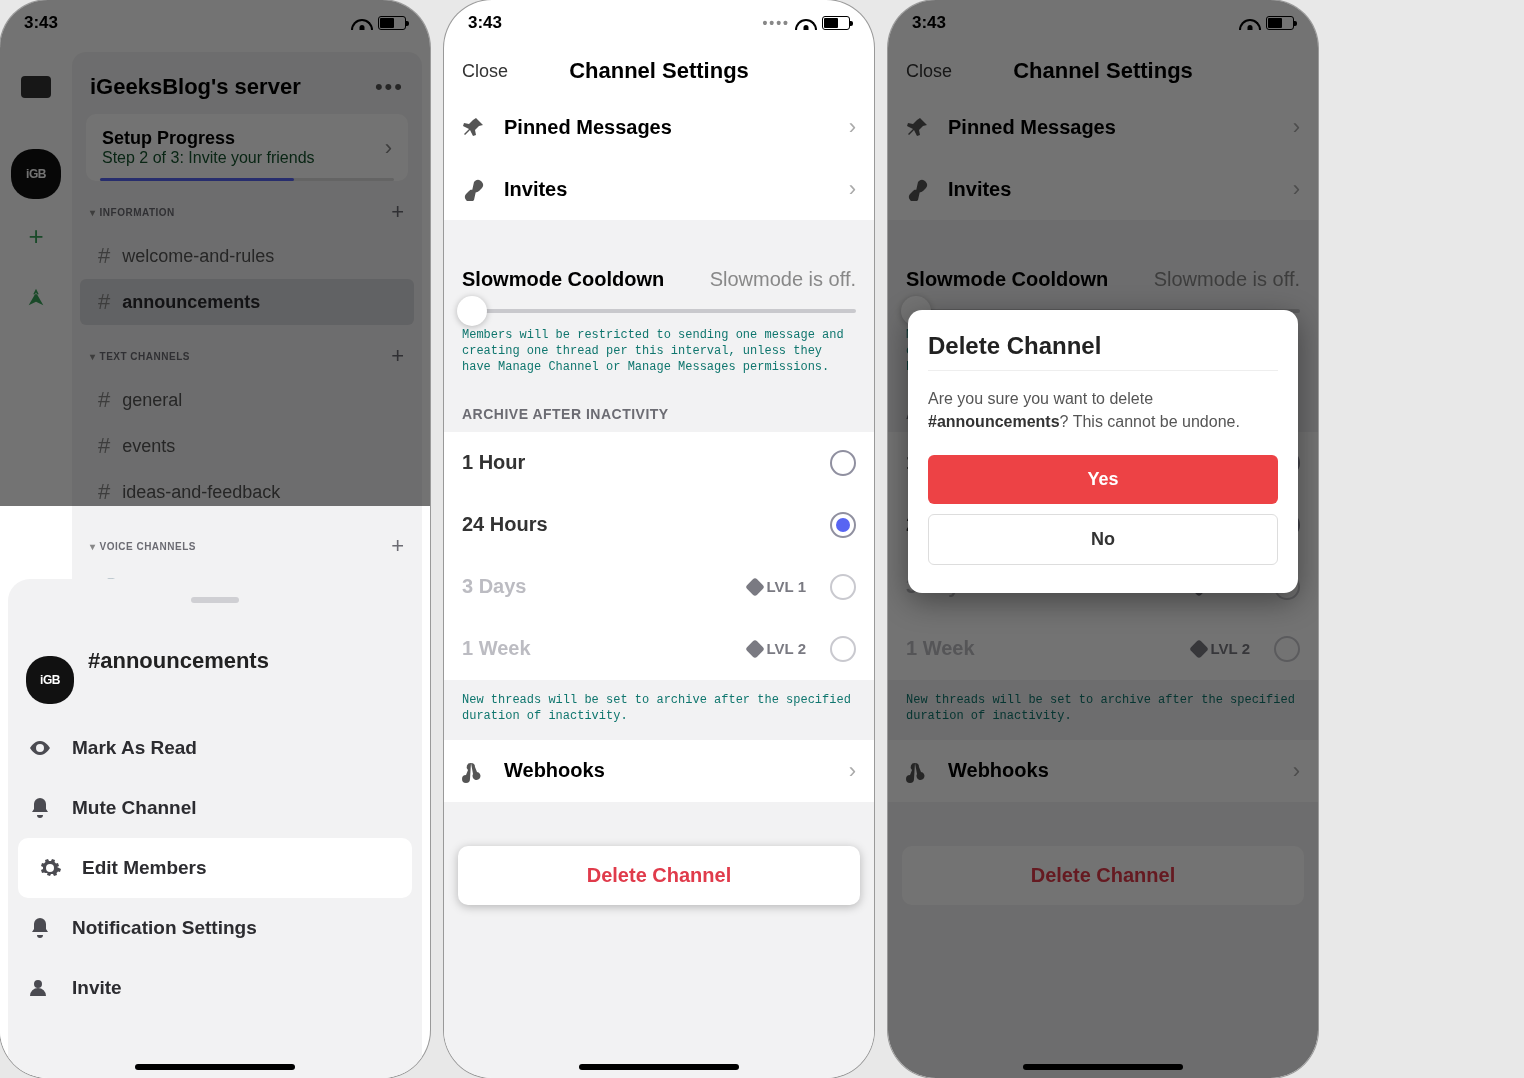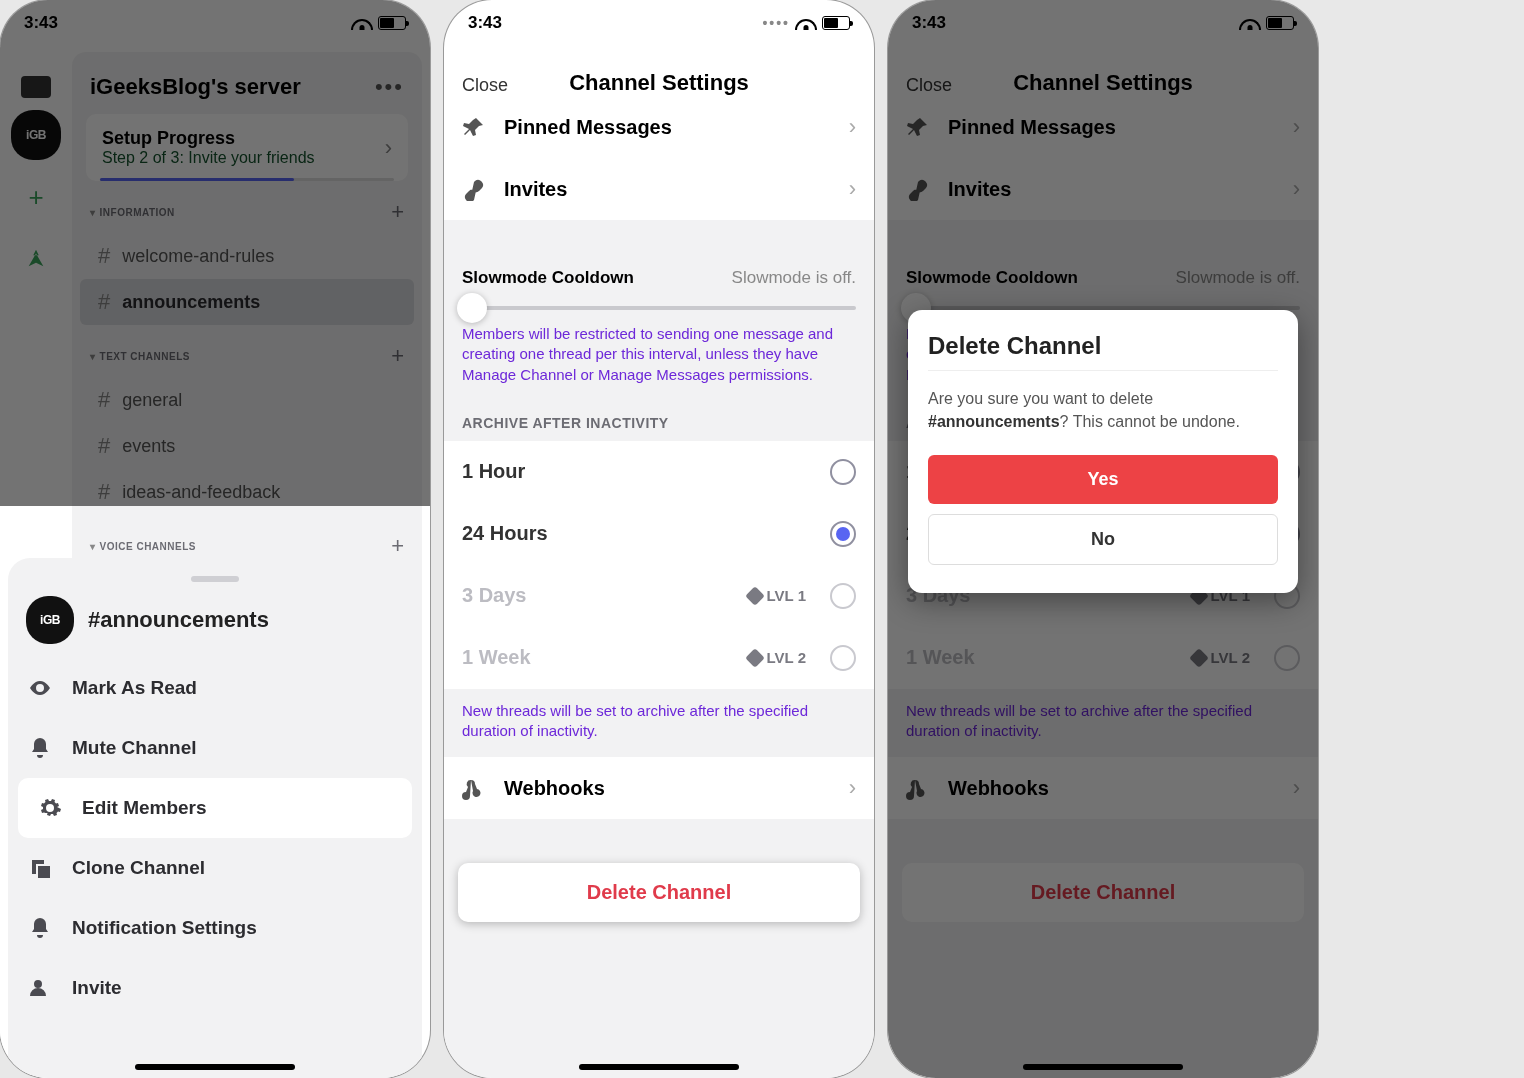--- a/index.html
+++ b/index.html
@@ -14,21 +14,21 @@
   .battery-icon { width:28px; height:14px; border:1.5px solid #000; border-radius:3px; position:relative; }
   .battery-icon::before{ content:''; position:absolute; left:1px; top:1px; bottom:1px; width:55%; background:#000; border-radius:1px;}
   .battery-icon::after{ content:''; position:absolute; right:-4px; top:4px; width:3px; height:5px; background:#000; border-radius:0 2px 2px 0;}
   .dots { letter-spacing:2px; color:#888; font-size:14px;}
   .home-indicator { position:absolute; bottom:8px; left:50%; transform:translateX(-50%); width:160px; height:6px; background:#000; border-radius:3px; z-index:200;}
 
   
   .screen1-body { display:flex; height: calc(100% - 46px); position: relative; }
   .guild-rail { width:72px; background:#fff; display:flex; flex-direction:column; align-items:center; padding-top:30px; gap:12px;}
   .guild-msg { width:30px; height:22px; background:#333; border-radius:4px; }
-  .guild-icon { width:50px; height:50px; border-radius:22px; background:#111; color:#fff; font-size:12px; font-weight:700; display:flex; align-items:center; justify-content:center; letter-spacing:-0.5px;}
+  .guild-icon { width:50px; height:50px; border-radius:22px; background:#111; color:#fff; font-size:12px; font-weight:700; display:flex; align-items:center; justify-content:center; letter-spacing:-0.5px;margin-top:39px;}
   .guild-plus, .guild-hub { width:50px; height:50px; border-radius:25px; display:flex; align-items:center; justify-content:center; font-size:26px; color:#3ba55c;}
   .guild-hub svg { width:22px; height:22px; }
   .server-panel { flex:1; background:#f2f2f3; border-radius:14px 14px 0 0; margin-top:6px; margin-right:8px; padding-bottom:20px;}
   .server-header { display:flex; align-items:center; justify-content:space-between; padding:22px 18px 14px 18px;}
   .server-title { font-size:22px; font-weight:700;}
   .dots-h { font-size:22px; color:#555; letter-spacing:2px;}
   .setup-card { background:#fff; border-radius:10px; margin: 0 14px; padding:14px 16px; display:flex; align-items:center; justify-content:space-between; position:relative;}
   .setup-card .title { font-size:18px; font-weight:700;}
   .setup-card .sub { font-size:16px; color:#14532d;}
   .progress-track{ position:absolute; left:14px; right:14px; bottom:0; height:3px; background:#ddd; border-radius:2px;}
@@ -48,35 +48,35 @@
   .sheet-grab{ width:48px; height:6px; background:#cfcfd3; border-radius:3px; margin:0 auto 14px auto;}
   .sheet-header{ display:flex; align-items:center; gap:14px; padding: 0 18px 14px 18px;}
   .sheet-header .guild-icon{ width:48px; height:48px;}
   .sheet-title{ font-size:22px; font-weight:700; color:#222;}
   .sheet-item{ display:flex; align-items:center; gap:18px; padding:16px 18px; font-size:19px; font-weight:600; color:#2c2c30;}
   .sheet-item.highlight{ background:#fff; border-radius:10px; margin:0 10px;}
   .sheet-item .ic{ width:28px; height:28px; display:flex; align-items:center; justify-content:center;}
   .sheet-item svg{ width:24px; height:24px; fill:#4b4b51;}
 
   
-  .nav-bar{ display:flex; align-items:flex-end; justify-content:center; position:relative; height:50px; }
+  .nav-bar{ display:flex; align-items:center; justify-content:center; position:relative; height:50px; }
   .nav-close{ position:absolute; left:18px; font-size:18px; color:#333;}
   .nav-title{ font-size:22px; font-weight:700;}
   .row{ display:flex; align-items:center; justify-content:space-between; padding:18px 18px; background:#fff;}
   .row-left{ display:flex; align-items:center; gap:18px;}
   .row-left svg, .row-left .ic{ width:24px; height:24px; fill:#555;}
   .row-label{ font-size:20px; font-weight:700;}
   .row-chev{ font-size:22px; color:#aaa;}
   .gap{ height:30px; background:#f2f2f3;}
-  .slow-row{ display:flex; justify-content:space-between; padding:18px; font-size:17px;}
+  .slow-row{ display:flex; justify-content:space-between; padding:18px; font-size:20px;}
   .slow-title{ font-weight:700;}
   .slow-status{ color:#888;}
   .slider-track{ margin:0 18px 14px 18px; height:4px; background:#c9c9cd; border-radius:2px; position:relative;}
   .slider-thumb{ position:absolute; left:0; top:50%; transform:translate(-5px,-50%); width:30px; height:30px; background:#fff; border-radius:50%; box-shadow:0 1px 6px rgba(0,0,0,0.25);}
-  .hint-text{ padding:0 18px 16px 18px; color:#6d28d9; font-size:15px; line-height:1.35;}
+  .hint-text{ padding:0 18px 16px 18px; color:#0f766e; font-size:12px; line-height:1.35;font-family:Liberation Mono, monospace;}
   .section-label{ padding:14px 18px 10px 18px; color:#6c6c73; font-size:14px; font-weight:700; letter-spacing:0.5px; background:#f2f2f3;}
   .radio-row{ display:flex; align-items:center; justify-content:space-between; padding:18px 18px; font-size:20px; font-weight:700; color:#333; background:#fff;}
   .radio-row.locked{ color:#bcbcc2;}
   .radio-right{ display:flex; align-items:center; gap:24px;}
   .radio-circle{ width:26px; height:26px; border:2.5px solid #9090a0; border-radius:50%; display:flex; align-items:center; justify-content:center;}
   .radio-circle.on::after{ content:''; width:14px; height:14px; background:#5865f2; border-radius:50%;}
   .lvl-badge{ font-size:15px; font-weight:700; color:#7a7a82; display:flex; align-items:center; gap:5px;}
   .lvl-badge::before{ content:''; width:14px; height:14px; background:#7a7a82; transform:rotate(45deg); border-radius:3px;}
   .locked .radio-circle{ border-color:#c9c9cf;}
 
@@ -200,28 +200,20 @@
       <span class="ic">
           <svg viewBox="0 0 24 24">
             <path d="M12 8a4 4 0 100 8 4 4 0 000-8zm9 4l2 1-1 3-2-.5a8 8 0 01-1.5 1.5l.5 2-3 1-1-2h-2l-1 2-3-1 .5-2A8 8 0 016 16.5L4 17l-1-3 2-1v-2l-2-1 1-3 2 .5A8 8 0 017.5 6L7 4l3-1 1 2h2l1-2 3 1-.5 2A8 8 0 0118 7.5l2-.5 1 3-2 1z"></path>
           </svg>
         </span>
       <span>Edit Members</span>
     </div>
     <div class="sheet-item">
       <span class="ic">
           <svg viewBox="0 0 24 24">
-            <path d="M4 4h12v4H8v10H4zM10 10h12v12H10z"></path>
-          </svg>
-        </span>
-      <span>Clone Channel</span>
-    </div>
-    <div class="sheet-item">
-      <span class="ic">
-          <svg viewBox="0 0 24 24">
             <path d="M12 2a6 6 0 00-6 6v5l-2 3h16l-2-3V8a6 6 0 00-6-6zm0 20a3 3 0 003-3H9a3 3 0 003 3z"></path>
           </svg>
         </span>
       <span>Notification Settings</span>
     </div>
     <div class="sheet-item">
       <span class="ic">
           <svg viewBox="0 0 24 24">
             <path d="M10 12a4 4 0 100-8 4 4 0 000 8zm-8 8a8 8 0 0116 0zM20 8v6m3-3h-6"></path>
           </svg>

